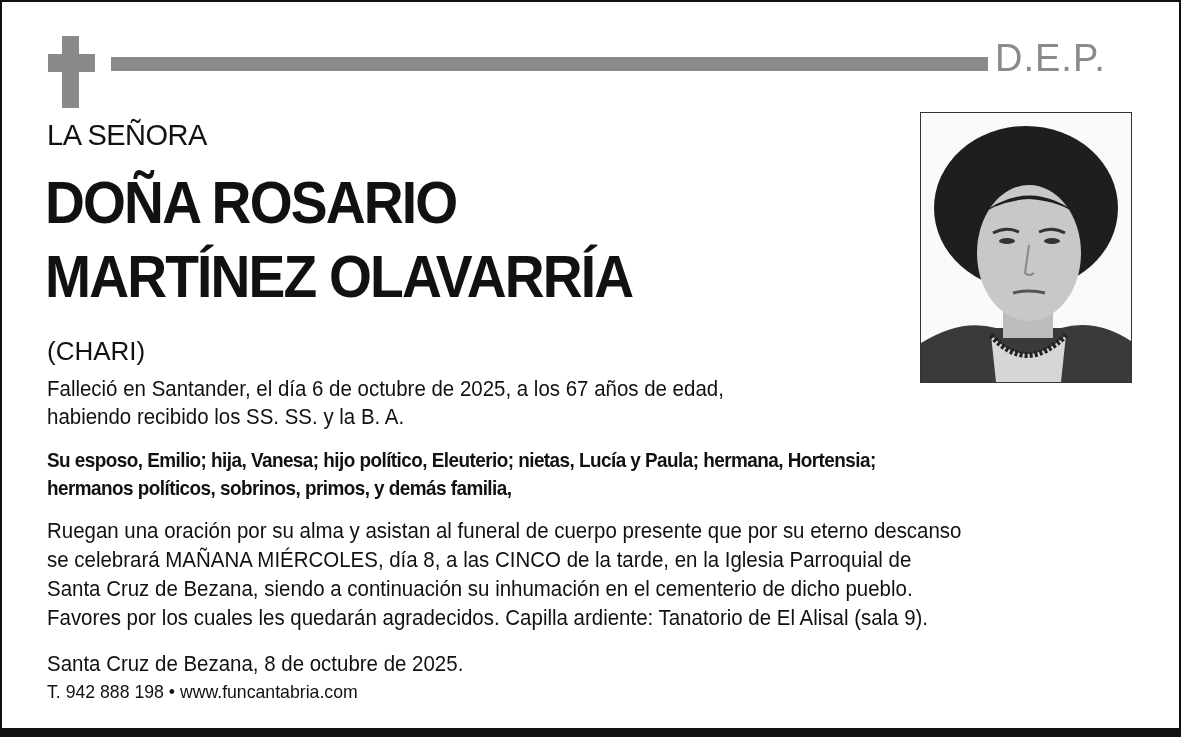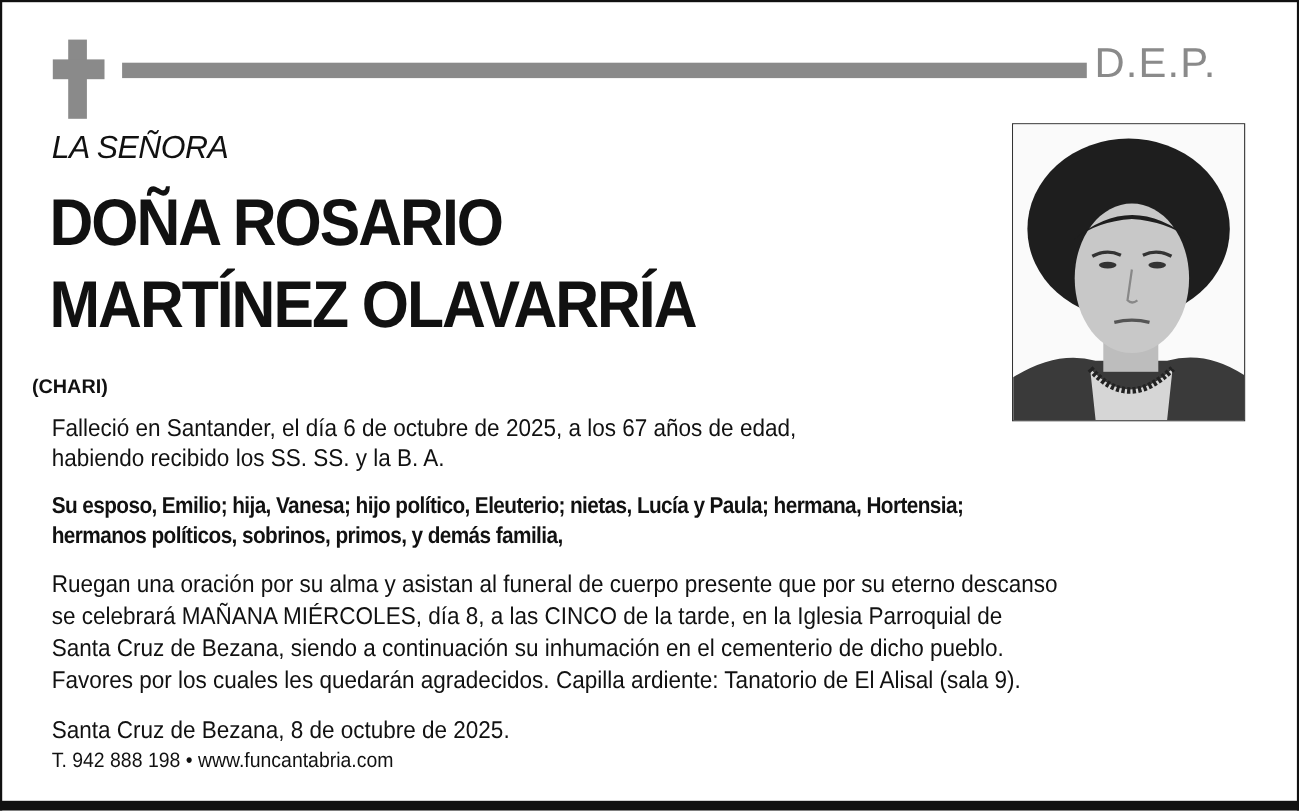--- a/index.html
+++ b/index.html
@@ -5,23 +5,23 @@
   html, body { margin: 0; padding: 0; background: #fff; }
   body { width: 1181px; height: 737px; position: relative; overflow: hidden; font-family: "Liberation Sans", sans-serif; color: #111; }
   .frame { position: absolute; left: 0; top: 0; width: 1181px; height: 737px; box-sizing: border-box; border-left: 2px solid #111; border-top: 2px solid #111; border-right: 2px solid #111; }
   .bottom-bar { position: absolute; left: 0; bottom: 0; width: 1181px; height: 9px; background: #111; }
   .cross-v { position: absolute; left: 62px; top: 36px; width: 17px; height: 72px; background: #8a8a8a; }
   .cross-h { position: absolute; left: 48px; top: 54px; width: 47px; height: 18px; background: #8a8a8a; }
   .rule { position: absolute; left: 111px; top: 57px; width: 877px; height: 14px; background: #8a8a8a; }
   .dep { position: absolute; left: 995px; top: 36px; font-size: 38px; font-weight: normal; color: #8a8a8a; letter-spacing: 1px; line-height: 44px; }
   .photo { position: absolute; left: 920px; top: 112px; width: 212px; height: 271px; border: 1px solid #333; box-sizing: border-box; background: #fff; overflow: hidden; }
   .photo svg { display: block; }
-  .title { position: absolute; left: 47px; top: 117px; font-size: 29px; line-height: 36px; letter-spacing: -0.5px; font-style: italic; }
+  .title { position: absolute; left: 47px; top: 117px; font-size: 29px; line-height: 36px; letter-spacing: -0.5px; }
   .name { position: absolute; left: 45px; top: 166px; font-size: 60px; font-weight: bold; line-height: 74px; letter-spacing: -2px; transform: scaleX(0.92); transform-origin: left top; white-space: nowrap; }
-  .nick { position: absolute; left: 29px; top: 336px; font-size: 18px; font-weight: bold; line-height: 30px; }
+  .nick { position: absolute; left: 47px; top: 336px; font-size: 26px; font-weight: normal; line-height: 30px; }
   .deceased { position: absolute; left: 47px; top: 375px; font-size: 22px; line-height: 28px; white-space: nowrap; transform: scaleX(0.93); transform-origin: left top; }
   .family { position: absolute; left: 47px; top: 446px; font-size: 21px; font-weight: bold; line-height: 28px; white-space: nowrap; letter-spacing: -0.6px; transform: scaleX(0.9); transform-origin: left top; }
   .prayer { position: absolute; left: 47px; top: 516px; font-size: 22px; line-height: 29px; white-space: nowrap; transform: scaleX(0.93); transform-origin: left top; }
   .place-date { position: absolute; left: 47px; top: 650px; font-size: 22px; line-height: 28px; white-space: nowrap; transform: scaleX(0.93); transform-origin: left top; }
   .contact { position: absolute; left: 47px; top: 679px; font-size: 19px; line-height: 26px; white-space: nowrap; transform: scaleX(0.93); transform-origin: left top; }
   .line { display: block; }
 </style>
 </head>
 <body>
 

